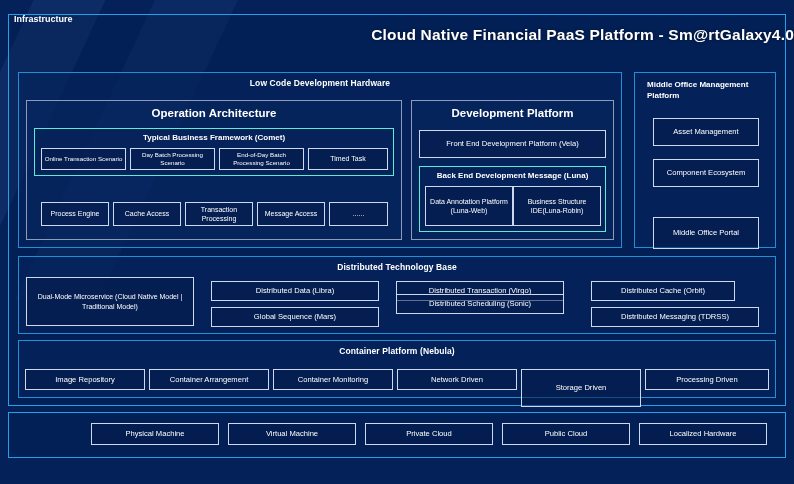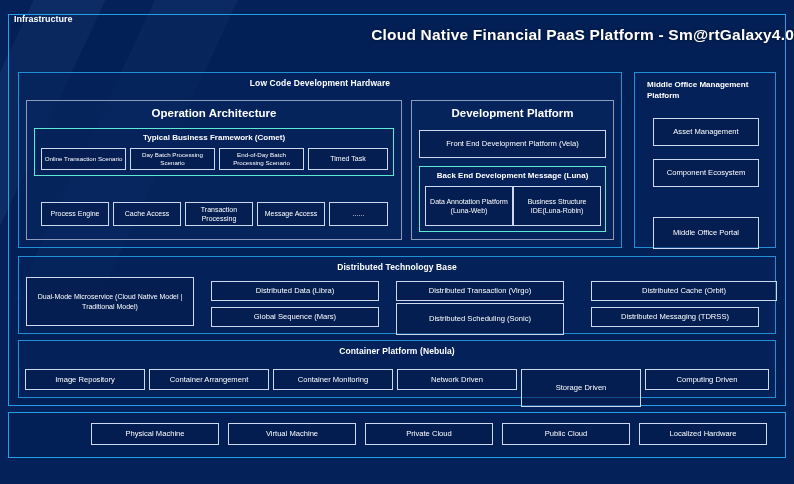--- a/index.html
+++ b/index.html
@@ -198,35 +198,35 @@
   <div class="chip lg" style="left:653px; top:159px; width:106px; height:28px;">Component Ecosystem</div>
   <div class="chip lg" style="left:653px; top:200px; width:106px; height:32px;margin-top:17px;">Middle Office Portal</div>
 
   <div class="section" id="dist-base" style="left:18px; top:256px; width:758px; height:78px;">
     <div class="sec-title">Distributed Technology Base</div>
   </div>
   <div class="chip md" style="left:26px; top:277px; width:168px; height:49px;">Dual-Mode Microservice (Cloud Native Model | Traditional Model)</div>
 
   <div class="chip lg" style="left:211px; top:281px; width:168px; height:20px;">Distributed Data (Libra)</div>
   <div class="chip lg" style="left:396px; top:281px; width:168px; height:20px;">Distributed Transaction (Virgo)</div>
-  <div class="chip lg" style="left:591px; top:281px; width:186px; height:20px;">Distributed Cache (Orbit)</div>
+  <div class="chip lg" style="left:591px; top:281px; width:144px; height:20px;">Distributed Cache (Orbit)</div>
 
   <div class="chip lg" style="left:211px; top:307px; width:168px; height:20px;">Global Sequence (Mars)</div>
-  <div class="chip lg" style="left:396px; top:303px; width:168px; height:32px;">Distributed Scheduling (Sonic)</div>
+  <div class="chip lg" style="left:396px; top:294px; width:168px; height:20px;">Distributed Scheduling (Sonic)</div>
   <div class="chip lg" style="left:591px; top:307px; width:168px; height:20px;">Distributed Messaging (TDRSS)</div>
 
   <div class="section" id="container-plat" style="left:18px; top:340px; width:758px; height:58px;">
     <div class="sec-title">Container Platform (Nebula)</div>
   </div>
   <div class="chip lg" style="left:25px; top:369px; width:120px; height:21px;">Image Repository</div>
   <div class="chip lg" style="left:149px; top:369px; width:120px; height:21px;">Container Arrangement</div>
   <div class="chip lg" style="left:273px; top:369px; width:120px; height:21px;">Container Monitoring</div>
   <div class="chip lg" style="left:397px; top:369px; width:120px; height:21px;">Network Driven</div>
   <div class="chip lg" style="left:521px; top:369px; width:120px; height:38px;">Storage Driven</div>
-  <div class="chip lg" style="left:645px; top:369px; width:124px; height:21px;">Computing Driven</div>
+  <div class="chip lg" style="left:645px; top:369px; width:124px; height:21px;">Processing Driven</div>
 
   <div class="outer-panel" id="infra-panel"></div>
   <div id="infra-label">Infrastructure</div>
   <div class="chip lg" style="left:91px; top:423px; width:128px; height:22px;">Physical Machine</div>
   <div class="chip lg" style="left:228px; top:423px; width:128px; height:22px;">Virtual Machine</div>
   <div class="chip lg" style="left:365px; top:423px; width:128px; height:22px;">Private Cloud</div>
   <div class="chip lg" style="left:502px; top:423px; width:128px; height:22px;">Public Cloud</div>
   <div class="chip lg" style="left:639px; top:423px; width:128px; height:22px;">Localized Hardware</div>
 </div>
 

